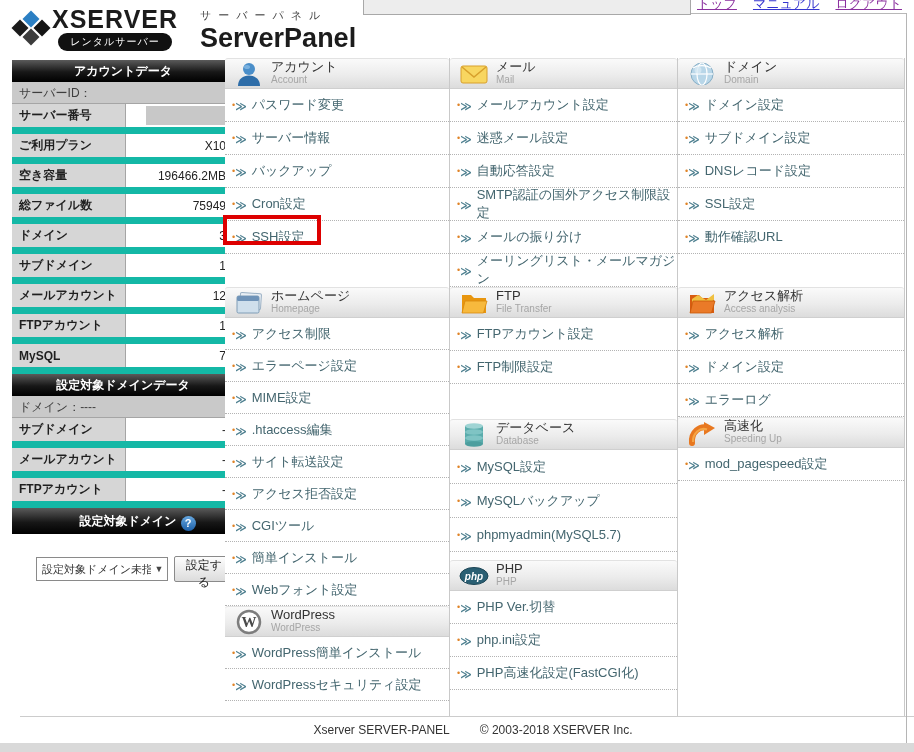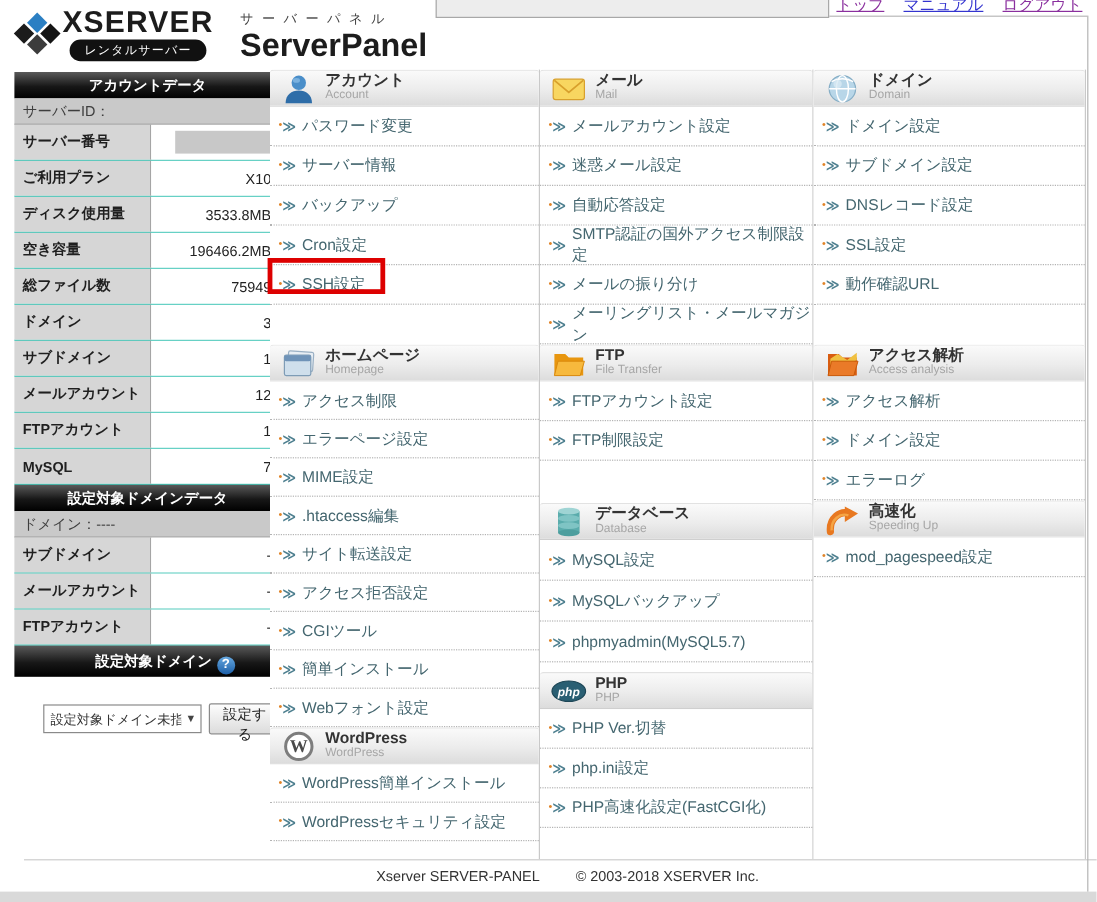--- a/index.html
+++ b/index.html
@@ -28,21 +28,21 @@
   .nav-links a { text-decoration:underline; cursor:pointer; }
   .nav-top, .nav-logout { color:#8a2f9e; }
   .nav-manual { color:#3434cf; }
 
   
   .sidebar { position:absolute; left:12px; top:60px; width:222px; }
   .sb-black { height:22px; line-height:22px; text-align:center; color:#fff; font-size:12px; font-weight:bold;
               background:linear-gradient(180deg,#5a5a5a 0%,#171717 55%,#000 100%); }
   .sb-sub { height:22px; line-height:22px; background:#c9c9c9; color:#3e3e3e; font-size:12px; padding-left:7px;
             border-bottom:1px solid #a5a5a5; border-right:1px solid #a5a5a5; }
-  .sb-row { display:flex; height:30px; border-bottom:1px solid #14b8a6; border-right:1px solid #a5a5a5; font-size:12px; }
+  .sb-row { display:flex; height:30px; border-bottom:7px solid #14b8a6; border-right:1px solid #a5a5a5; font-size:12px; }
   .sb-label { width:114px; background:#d6d6d6; color:#1f1f1f; font-weight:bold; display:flex; align-items:center;
               padding-left:7px; border-right:1px solid #a5a5a5; }
   .sb-value { flex:1; background:#fff; color:#222; display:flex; align-items:center; justify-content:flex-end; padding-right:7px; }
   .redacted { width:80px; height:19px; background:#c8c8c8; }
   .sb-black2 { height:26px; line-height:26px; text-align:center; color:#fff; font-size:12px; font-weight:bold;
                background:linear-gradient(180deg,#5a5a5a 0%,#171717 55%,#000 100%);padding-left:29px; }
   .help-icon { display:inline-block; width:15px; height:15px; line-height:15px; border-radius:50%; text-align:center;
                background:linear-gradient(180deg,#66a8e0,#1c5fa8); color:#fff; font-size:11px; font-weight:bold;
                vertical-align:-2px; margin-left:4px; cursor:pointer; }
   .sb-form { padding:22px 0 0 24px; display:flex; align-items:center; gap:6px; }
@@ -56,21 +56,21 @@
 
   
   .main { position:absolute; left:225px; top:58px; display:flex; }
   .col { position:relative; height:660px; border-right:1px solid #c9c9c9; background:#fff; }
   .col1 { width:225px; } .col2 { width:228px; } .col3 { width:227px; }
   .sec-header { height:31px; display:flex; align-items:center;
                 background:linear-gradient(180deg,#fafafa 0%,#ececec 55%,#dcdcdc 100%);
                 border-top:1px solid #e2e2e2; border-bottom:1px solid #cfcfcf; border-radius:3px 3px 0 0; }
   .sec-icon { width:30px; height:28px; margin:0 7px 0 9px; flex:0 0 auto; }
   .sec-titles { display:flex; flex-direction:column; line-height:12px; }
-  .sec-title { font-size:13px; font-weight:bold; color:#333; }
+  .sec-title { font-size:13px; font-weight:normal; color:#333; }
   .sec-sub { font-size:10px; color:#a6a6a6; margin-top:1px; }
   .mi { height:33px; display:flex; align-items:center; border-bottom:1px dotted #b3b3b3; cursor:pointer; text-decoration:none; }
   .mi-32 .mi { height:32px; }
   .mi-34 .mi { height:34px; }
   .ai { margin:0 5px 0 7px; white-space:nowrap; }
   .aid { color:#e08428; font-size:9px; vertical-align:2px; }
   .aic { color:#4d7f8f; font-size:11px; font-weight:bold; }
   .mi-label { font-size:13px; color:#44666f; }
   .sp33 { height:33px; } .sp35 { height:35px; } .sp8 { height:8px; }
   .hl-box { position:absolute; left:-2px; top:157px; width:98px; height:30px; border:4px solid #dd0000; z-index:6; }
@@ -120,24 +120,20 @@
       <div class="sb-label">サーバー番号</div>
       <div class="sb-value">
           <div class="redacted"></div>
         </div>
     </div>
     <div class="sb-row">
       <div class="sb-label">ご利用プラン</div>
       <div class="sb-value">X10</div>
     </div>
     <div class="sb-row">
-      <div class="sb-label">ディスク使用量</div>
-      <div class="sb-value">3533.8MB</div>
-    </div>
-    <div class="sb-row">
       <div class="sb-label">空き容量</div>
       <div class="sb-value">196466.2MB</div>
     </div>
     <div class="sb-row">
       <div class="sb-label">総ファイル数</div>
       <div class="sb-value">75949</div>
     </div>
     <div class="sb-row">
       <div class="sb-label">ドメイン</div>
       <div class="sb-value">3</div>

